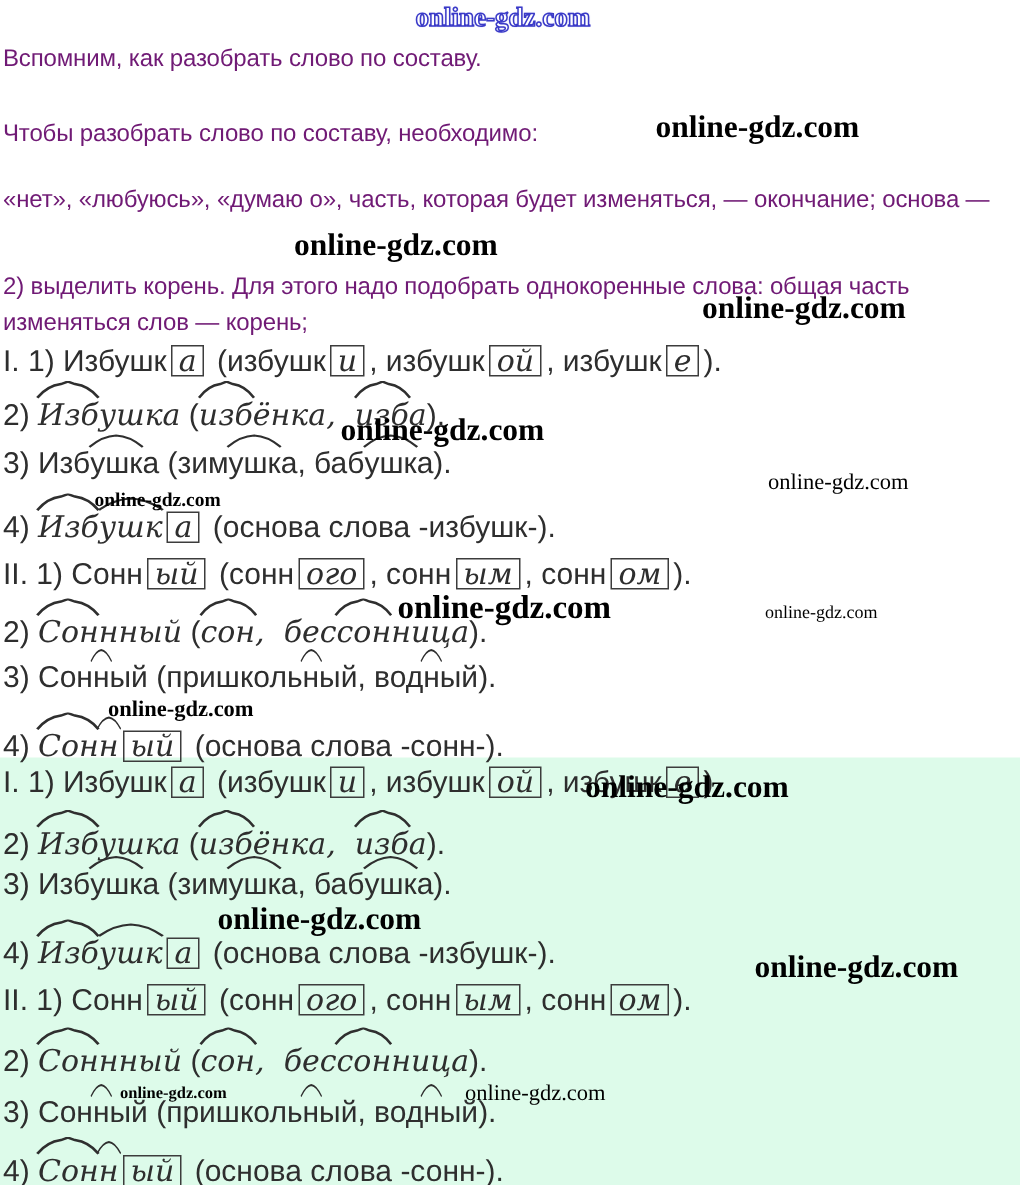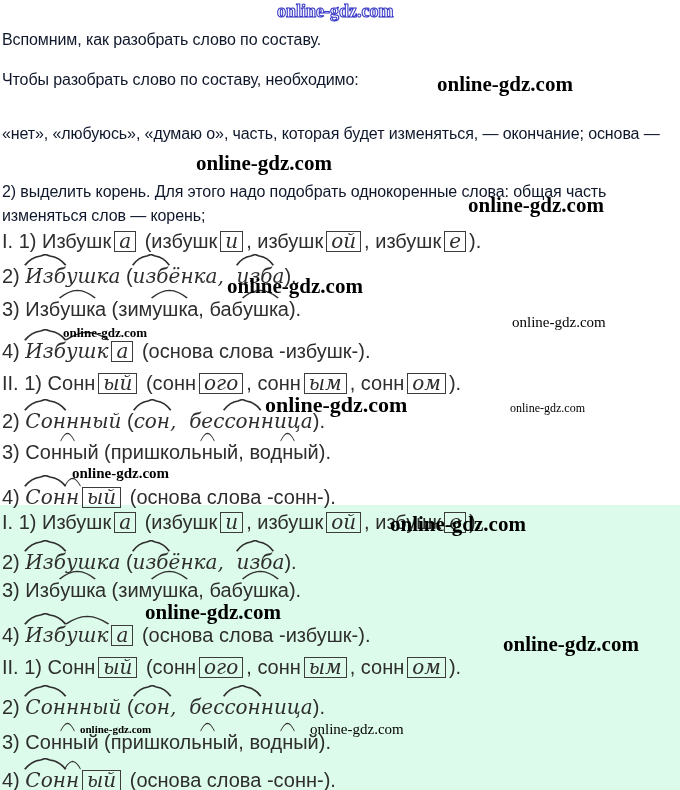--- a/index.html
+++ b/index.html
@@ -11,21 +11,21 @@
     font-family:"Liberation Sans",sans-serif;
     color:#333;
   }
   .green-block{
     position:absolute;left:0;top:505px;width:680px;height:285px;
     background:#ddfbea;
   }
   .pline{
     position:absolute;left:2px;
     font-size:16px;line-height:19px;letter-spacing:-0.1px;
-    color:#0f172a;white-space:nowrap;
+    color:#701a75;white-space:nowrap;
   }
   .mline{
     position:absolute;left:2px;
     font-size:20px;line-height:22px;
     color:#2e2e2e;white-space:nowrap;
   }
   .seg{position:relative;display:inline-block;vertical-align:baseline;white-space:pre;}
   .seg.italic,.seg.root-italic,.seg.suffix-italic{
     font-family:"DejaVu Serif",serif;font-style:italic;
   }
@@ -52,21 +52,21 @@
   }
 </style>
 </head>
 <body>
 
 <div class="page">
 
   <div class="green-block" style="background: rgb(221, 251, 234);"></div>
 
   <div class="pline" style="top:30px">Вспомним, как разобрать слово по составу.</div>
-  <div class="pline" style="top:70px">Чтобы разобрать слово по составу, необходимо:</div>
+  <div class="pline" style="top:80px">Чтобы разобрать слово по составу, необходимо:</div>
   <div class="pline" style="top:124px">«нет», «любуюсь», «думаю о», часть, которая будет изменяться, — окончание; основа —</div>
   <div class="pline" style="top:182px">2) выделить корень. Для этого надо подобрать однокоренные слова: общая часть</div>
   <div class="pline" style="top:206px">изменяться слов — корень;</div>
 
   <div class="mline" style="top:230px"><span class="seg plain">I. 1) Избушк</span><span class="seg box">а</span><span class="seg plain"> (избушк</span><span class="seg box">и</span><span class="seg plain">, избушк</span><span class="seg box">ой</span><span class="seg plain">, избушк</span><span class="seg box">е</span><span class="seg plain">).</span></div>
   <div class="mline" style="top:265px"><span class="seg plain">2) </span><span class="seg root-italic">Изб<svg viewBox="0 0 48 15" preserveAspectRatio="none" class="arc">
           <path d="M2,14 Q9,4 19,2.5 L24,0.5 L29,2.5 Q39,4 46,14" fill="none" stroke="#2f2f2f" stroke-width="2"></path>
         </svg></span><span class="seg italic">ушка</span><span class="seg plain"> (</span><span class="seg root-italic">изб<svg viewBox="0 0 48 15" preserveAspectRatio="none" class="arc">
           <path d="M2,14 Q9,4 19,2.5 L24,0.5 L29,2.5 Q39,4 46,14" fill="none" stroke="#2f2f2f" stroke-width="2"></path>
         </svg></span><span class="seg italic">ёнка</span><span class="seg italic">,  </span><span class="seg root-italic">изб<svg viewBox="0 0 48 15" preserveAspectRatio="none" class="arc">

